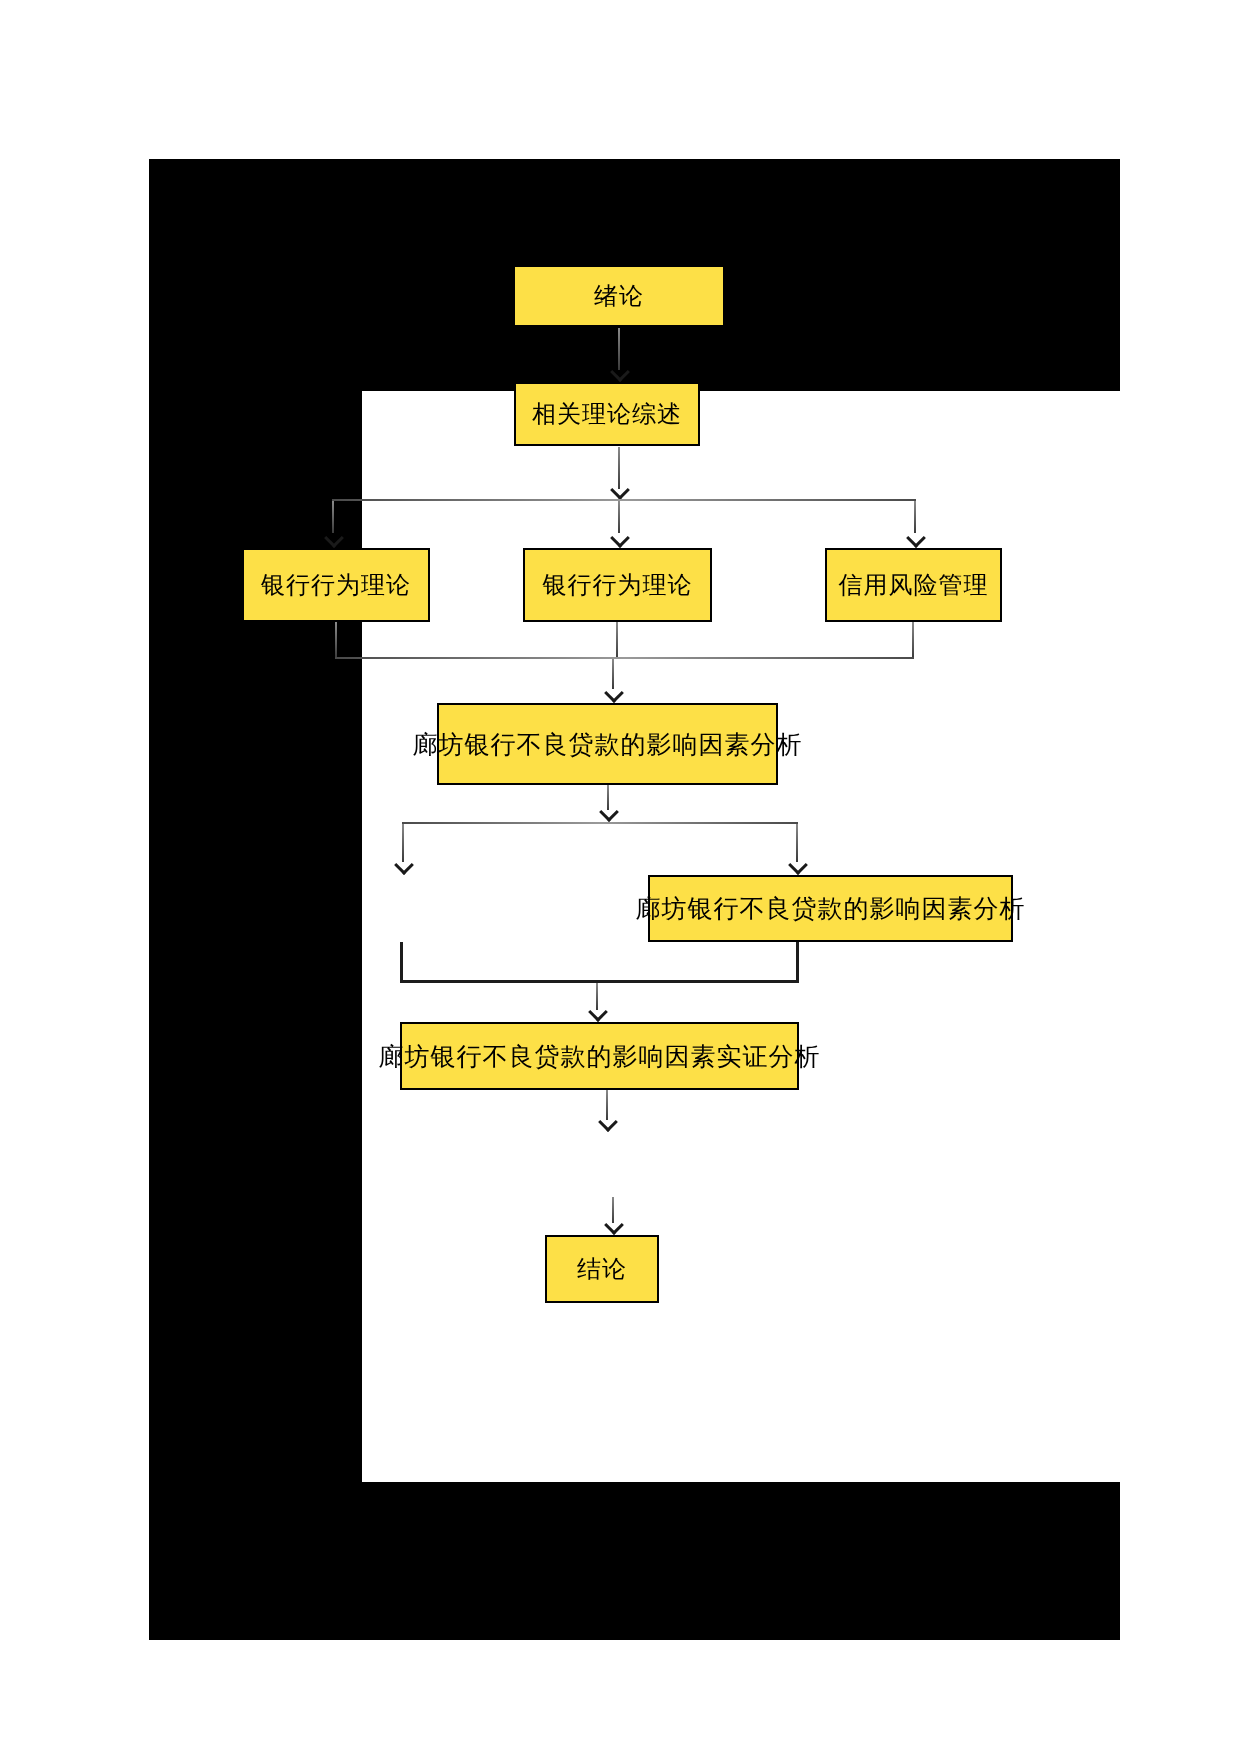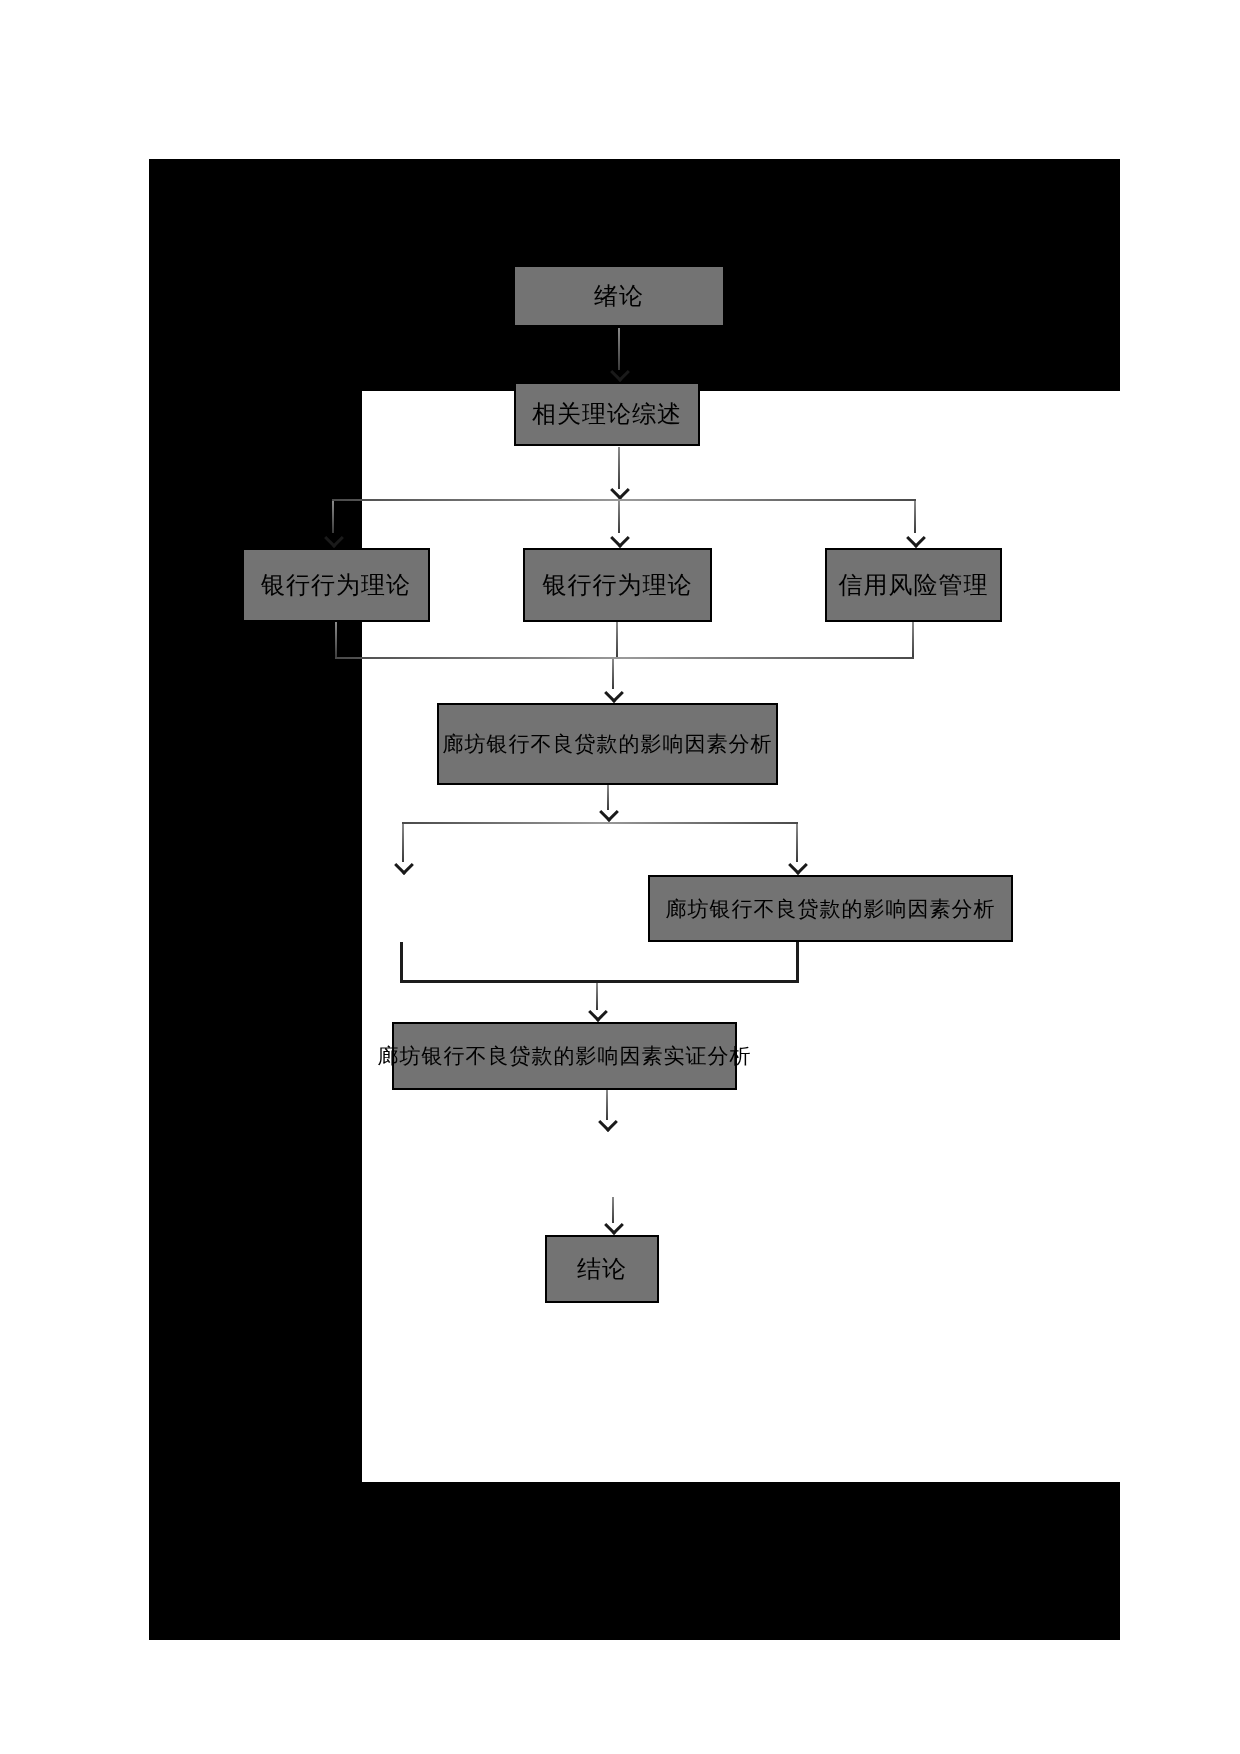--- a/index.html
+++ b/index.html
@@ -20,31 +20,31 @@
   .page {
     position: absolute;
     left: 213px; top: 232px;
     width: 844px; height: 1091px;
     background: #ffffff;
   }
   .node {
     position: absolute;
     box-sizing: border-box;
     border: 2px solid #000000;
-    background: #737373;
+    background: #fde047;
     display: flex;
     align-items: center;
     justify-content: center;
     text-align: center;
     color: #000000;
     letter-spacing: 1px;
     white-space: nowrap;
   }
   .fs-lg { font-size: 24px; }
-  .fs-sm { font-size: 21px; }
+  .fs-sm { font-size: 25px; }
   .vline {
     position: absolute;
     width: 2px;
     background: linear-gradient(to bottom, #8a8a8a, #3a3a3a);
   }
   .hline {
     position: absolute;
     height: 2px;
     background: linear-gradient(to right, #4a4a4a, #9a9a9a, #4a4a4a);
   }
@@ -59,21 +59,21 @@
   }
   
   #n-intro            { left: 513px; top: 265px;  width: 212px; height: 62px; }
   #n-review           { left: 514px; top: 382px;  width: 186px; height: 64px; }
   #n-var-model        { left: 242px; top: 548px;  width: 188px; height: 74px; }
   #n-bank-behavior    { left: 523px; top: 548px;  width: 189px; height: 74px; }
   #n-credit-risk      { left: 825px; top: 548px;  width: 177px; height: 74px; }
   #n-factors-analysis { left: 437px; top: 703px;  width: 341px; height: 82px; }
   #n-npl              { left: 300px; top: 875px;  width: 213px; height: 67px; }
   #n-factors-analysis2{ left: 648px; top: 875px;  width: 365px; height: 67px; }
-  #n-empirical        { left: 392px; top: 1022px; width: 345px; height: 68px; }
+  #n-empirical        { left: 400px; top: 1022px; width: 399px; height: 68px; }
   #n-suggestions      { left: 520px; top: 1132px; width: 187px; height: 65px; }
   #n-conclusion       { left: 545px; top: 1235px; width: 114px; height: 68px; }
 </style>
 </head>
 <body>
 
 <div id="canvas">
   <div class="black-frame">
     <div class="page"></div>
   </div>

